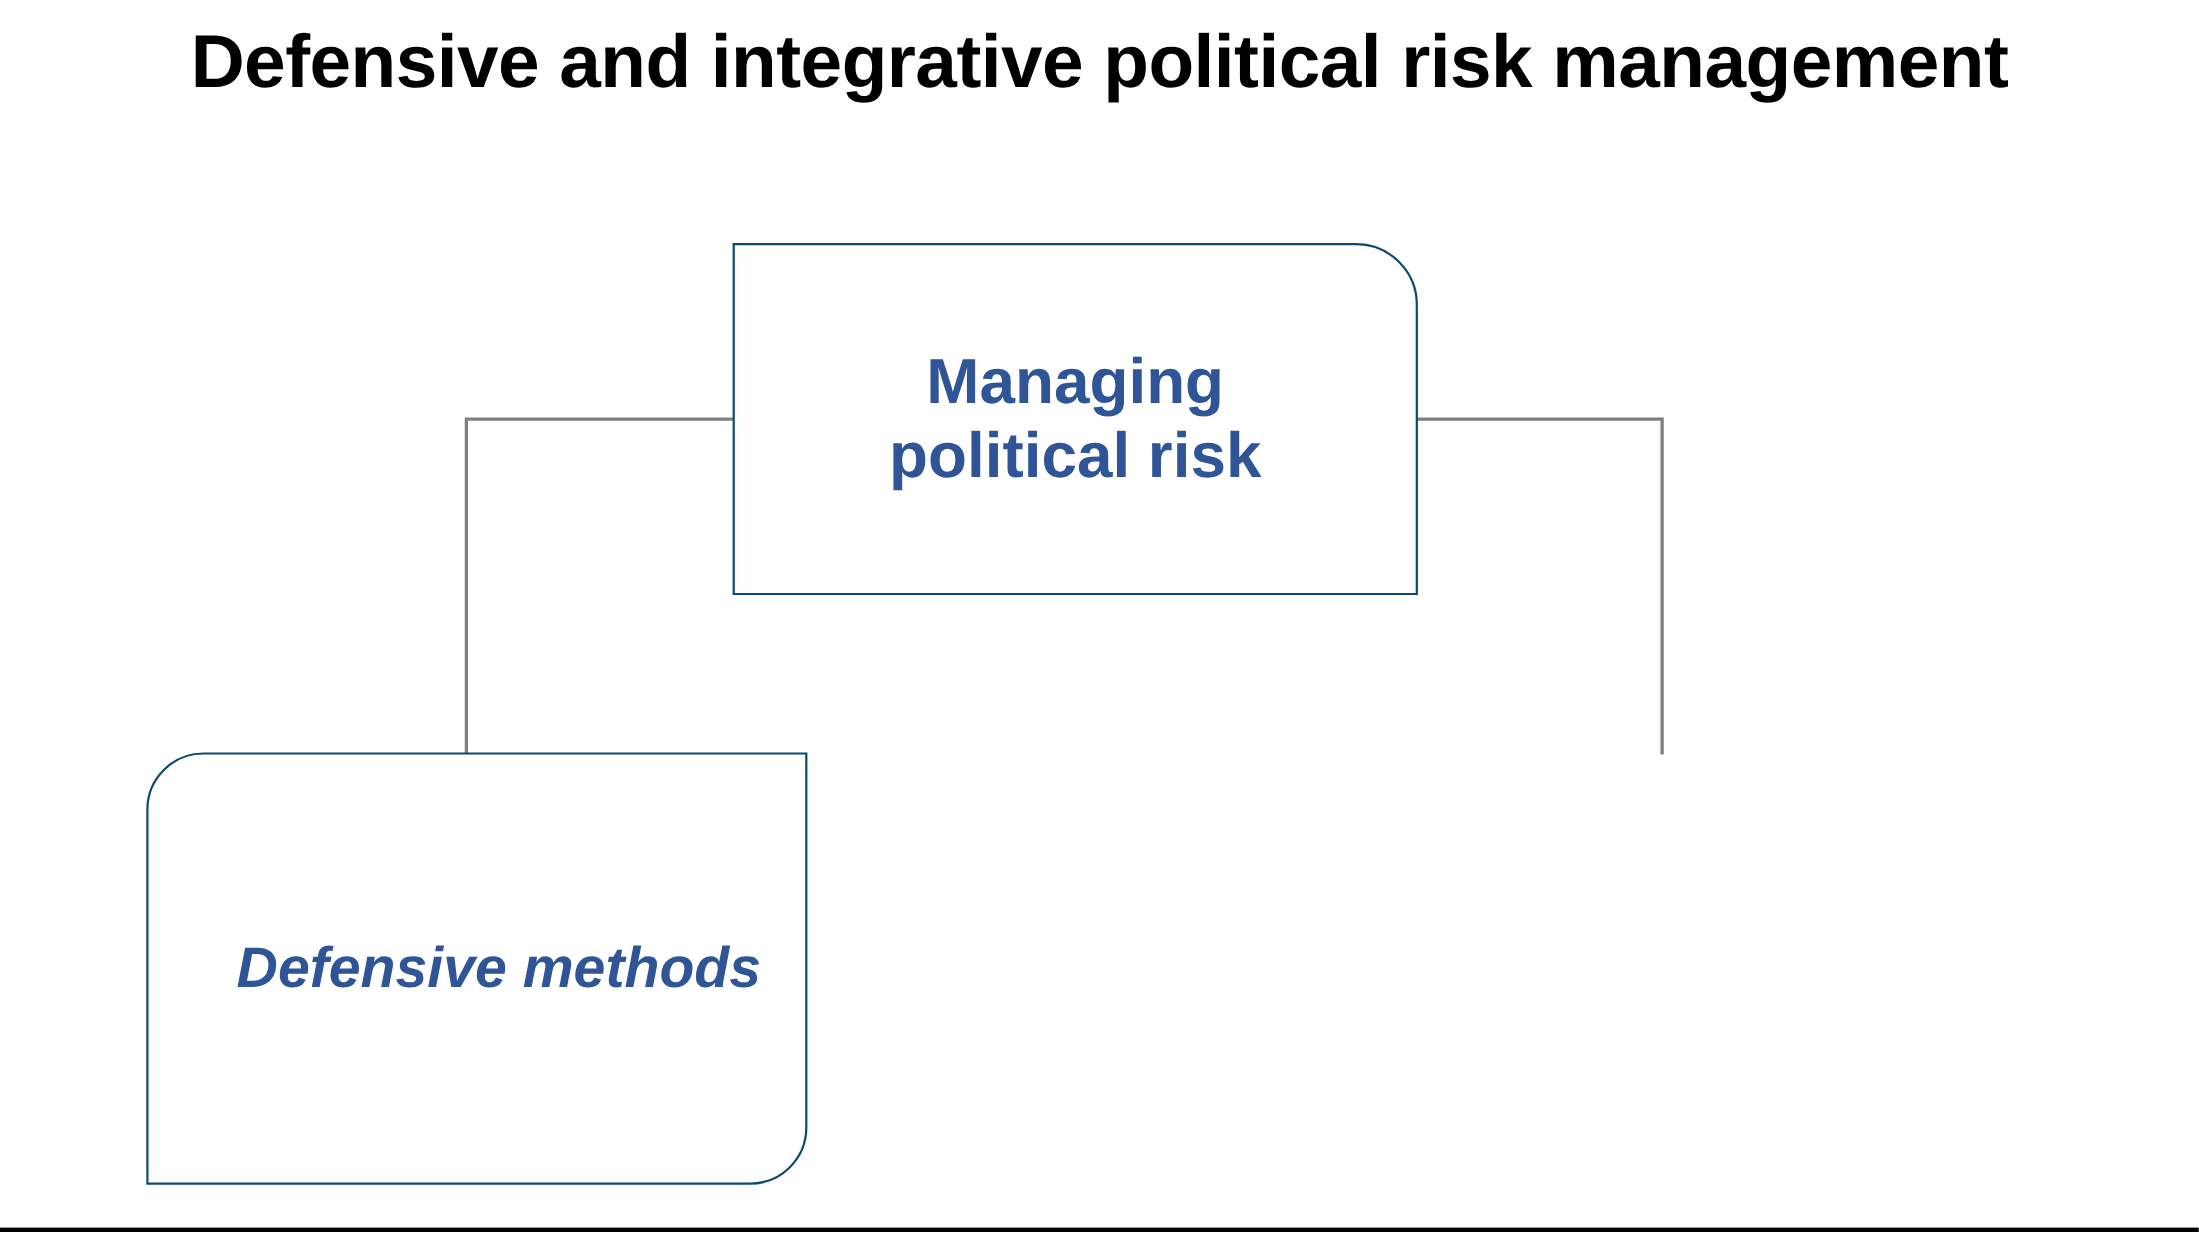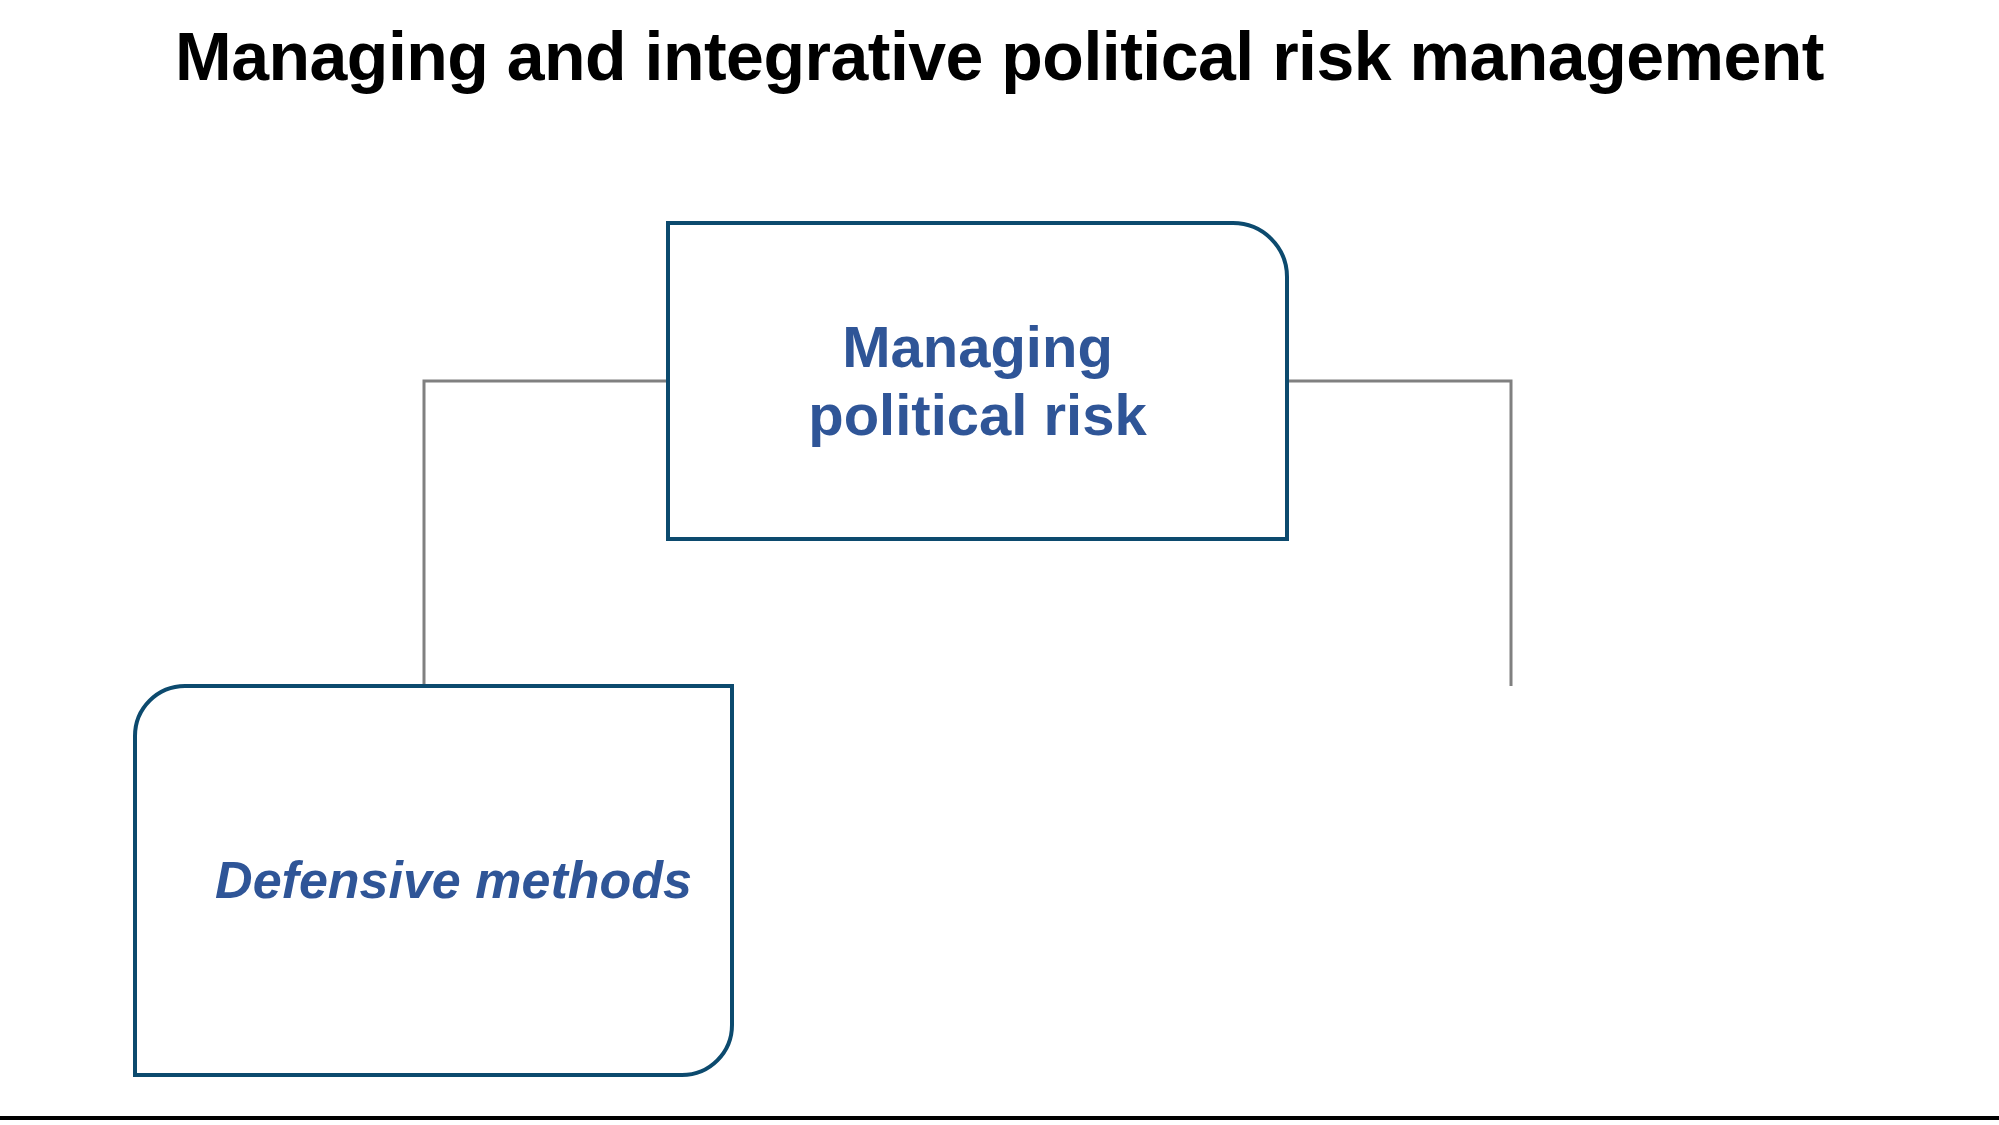--- a/index.html
+++ b/index.html
@@ -41,21 +41,21 @@
     top: 0;
     width: 1999px;
     height: 1125px;
   }
 
   
   .node {
     position: absolute;
     box-sizing: border-box;
     background: #ffffff;
-    border: 4px solid #0c4a6e;
+    border: 2px solid #0c4a6e;
     display: flex;
     align-items: center;
     justify-content: center;
     text-align: center;
   }
 
   
   .node--root {
     left: 666px;
     top: 221px;
@@ -99,21 +99,21 @@
     width: 1999px;
     height: 0;
     border-top: 4px solid #000000;
   }
 </style>
 </head>
 <body>
 
 <div id="slide">
 
-  <div class="slide-title">Managing and integrative political risk management</div>
+  <div class="slide-title">Defensive and integrative political risk management</div>
 
   <svg class="connectors" viewBox="0 0 1999 1125" width="1999" height="1125" xmlns="http://www.w3.org/2000/svg" aria-hidden="true">
 
     <path d="M 667 381 L 424 381 L 424 686" fill="none" stroke="#808080" stroke-width="3"></path>
 
     <path d="M 1288 381 L 1511 381 L 1511 686" fill="none" stroke="#808080" stroke-width="3"></path>
   </svg>
 
   <div class="node node--root">
     <span class="node-label">Managing political risk</span>

